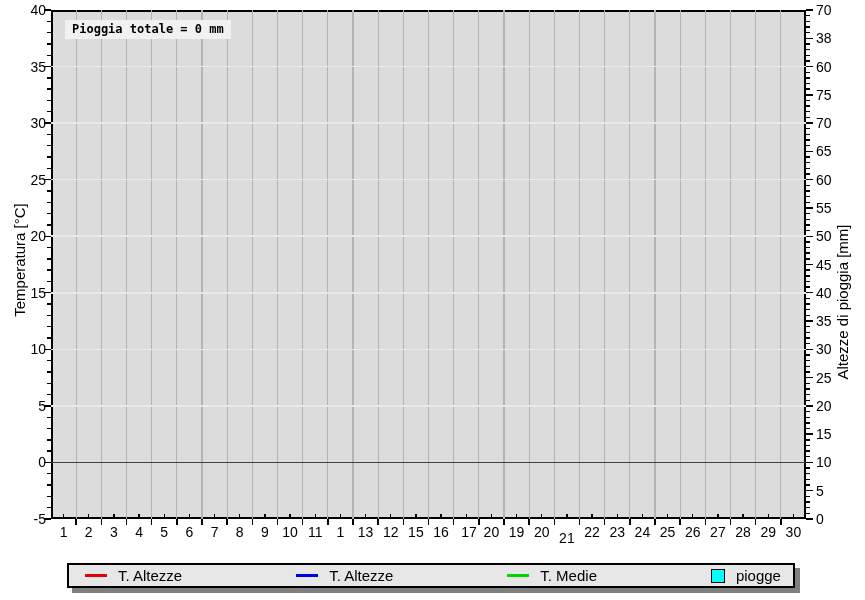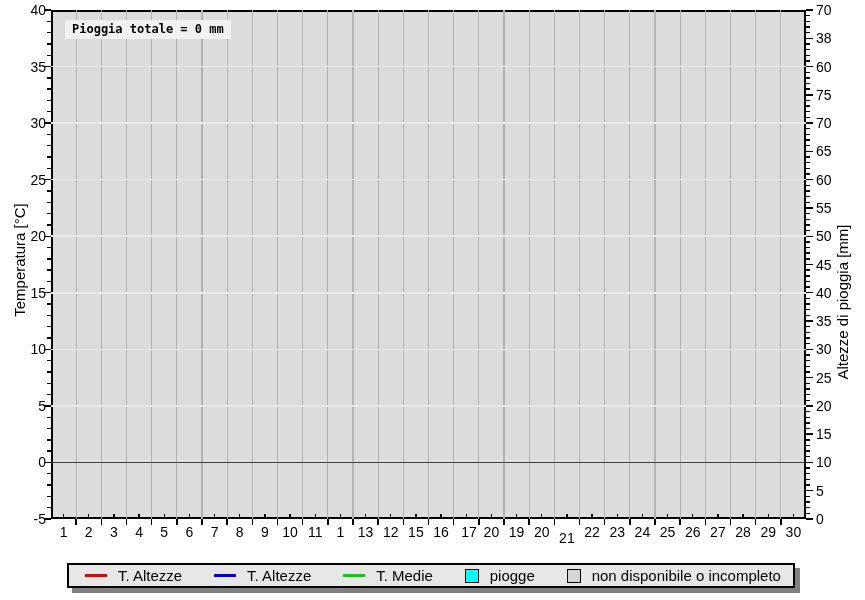--- a/index.html
+++ b/index.html
@@ -342,18 +342,14 @@
         <span>T. Altezze</span>
       </div>
       <div class="legend-item">
         <div class="swatch-line" style="background: rgb(0, 213, 0);"></div>
         <span>T. Medie</span>
       </div>
       <div class="legend-item">
         <div class="swatch-box" style="background: rgb(0, 255, 255);"></div>
         <span>piogge</span>
       </div>
-      <div class="legend-item">
-        <div class="swatch-box" style="background: rgb(214, 214, 214);"></div>
-        <span>non disponibile o incompleto</span>
-      </div>
     </div>
 </div>
 
 </body></html>

